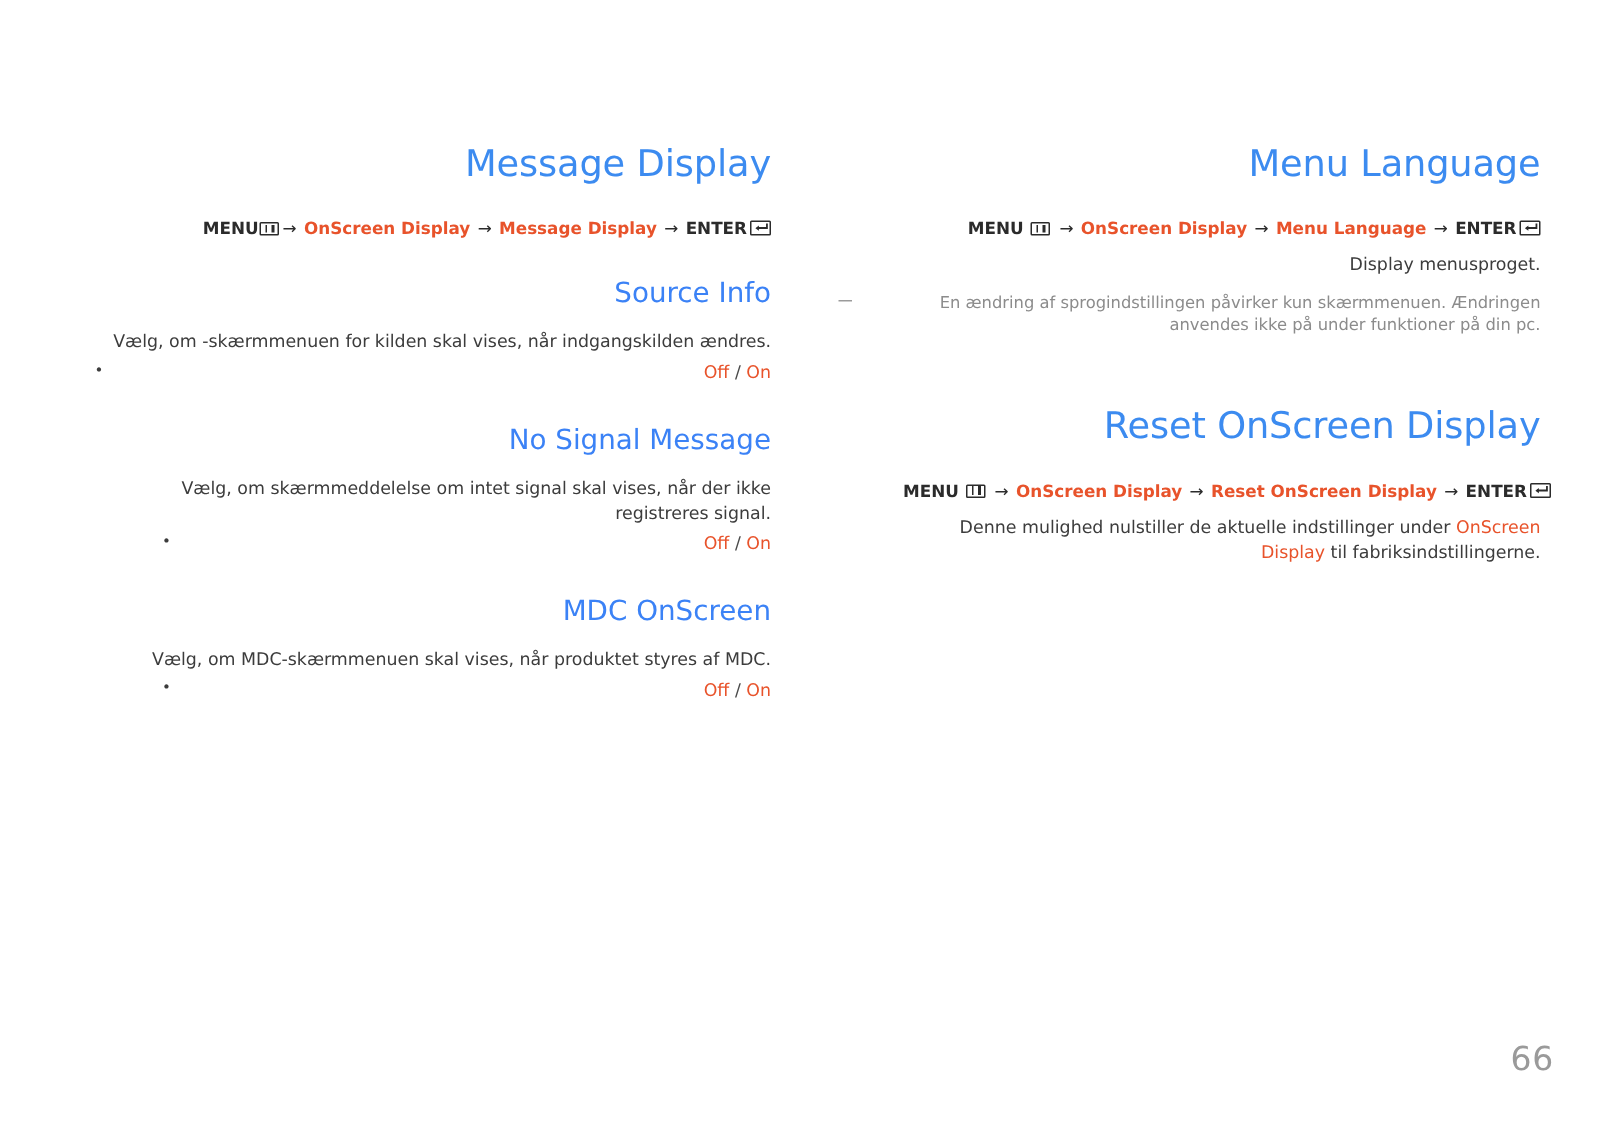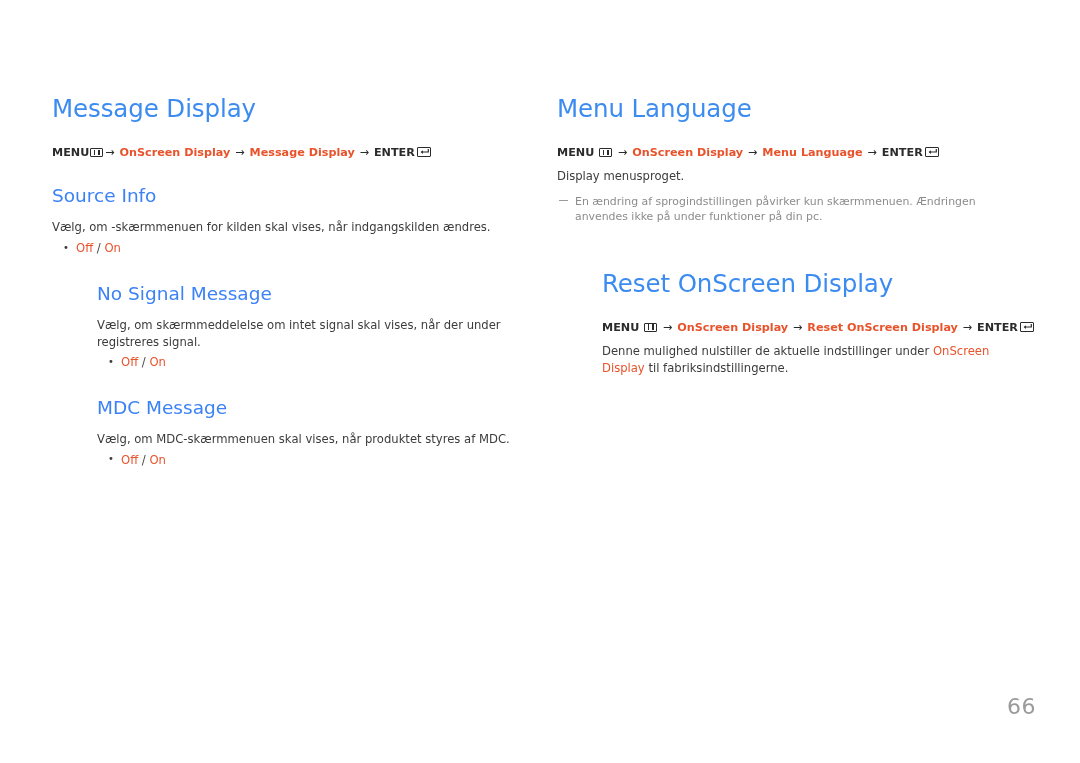--- a/index.html
+++ b/index.html
@@ -11,20 +11,21 @@
     width: 1080px;
     height: 763px;
     position: relative;
     font-family: "DejaVu Sans", "Liberation Sans", sans-serif;
     color: #3c3c3c;
     overflow: hidden;
   }
   .page {
     position: absolute;
     inset: 0;
+    text-align: right;
   }
   .col {
     position: absolute;
     top: 96px;
   }
   .col-left  { left: 52px;  width: 462px; }
   .col-right { left: 557px; width: 470px; }
 
   h1.sec-title {
     font-size: 24.5px;
@@ -169,28 +170,28 @@
     <div class="block">
       <h2 class="sub-title">Source Info</h2>
       <p class="body">Vælg, om -skærmmenuen for kilden skal vises, når indgangskilden ændres.</p>
       <ul class="opts">
         <li><span>Off</span> <span class="sep">/</span> <span>On</span></li>
       </ul>
     </div>
 
     <div class="block">
       <h2 class="sub-title">No Signal Message</h2>
-      <p class="body">Vælg, om skærmmeddelelse om intet signal skal vises, når der under registreres signal.</p>
+      <p class="body">Vælg, om skærmmeddelelse om intet signal skal vises, når der ikke registreres signal.</p>
       <ul class="opts">
         <li><span>Off</span> <span class="sep">/</span> <span>On</span></li>
       </ul>
     </div>
 
     <div class="block">
-      <h2 class="sub-title">MDC Message</h2>
+      <h2 class="sub-title">MDC OnScreen</h2>
       <p class="body">Vælg, om MDC-skærmmenuen skal vises, når produktet styres af MDC.</p>
       <ul class="opts">
         <li><span>Off</span> <span class="sep">/</span> <span>On</span></li>
       </ul>
     </div>
 
   </div>
 
   <div class="col col-right">
 

